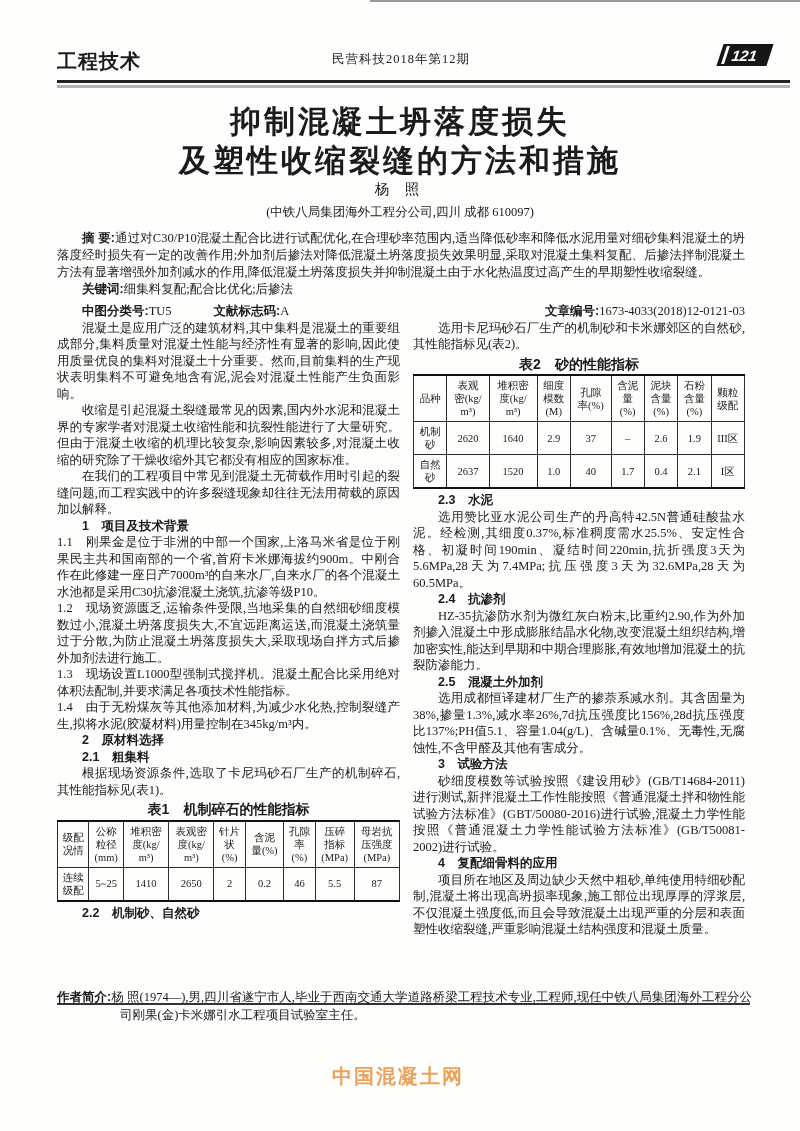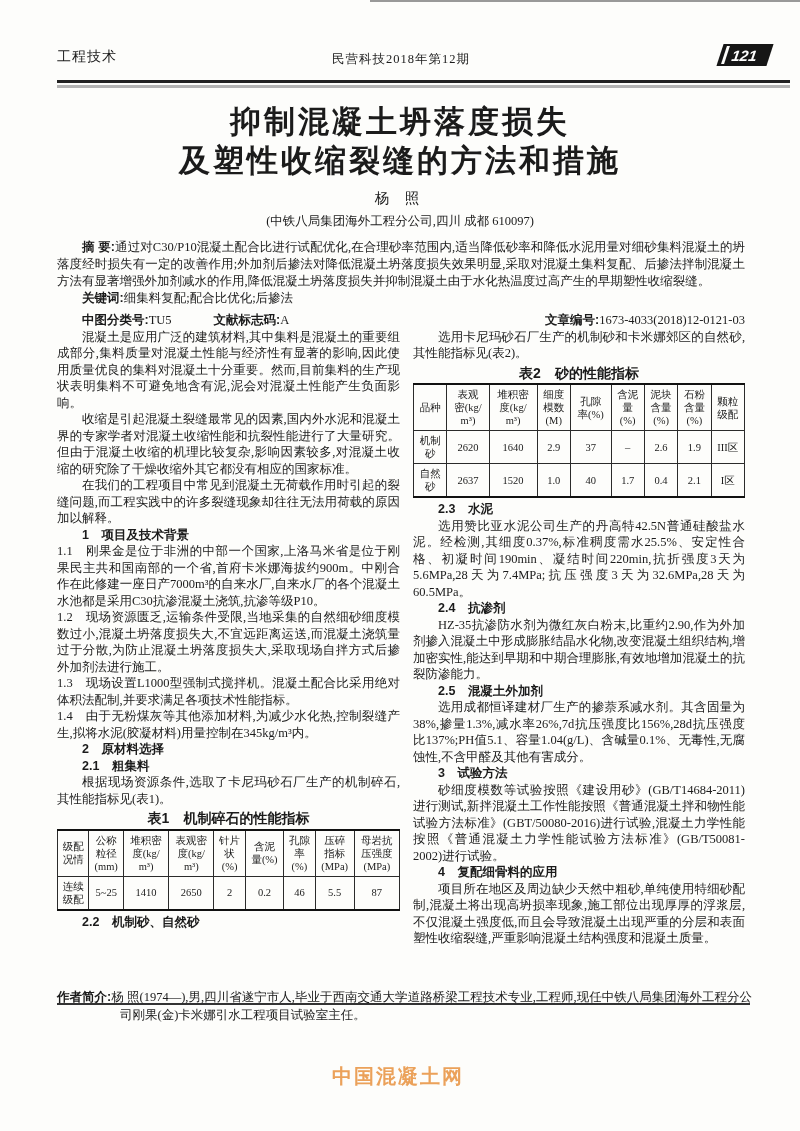--- a/index.html
+++ b/index.html
@@ -5,32 +5,32 @@
   html,body { margin:0; padding:0; background:#e8e8e8; }
   .page {
     position:relative; width:800px; height:1131px; margin:0 auto;
     background:#fdfdfb; color:#1b1b1b; overflow:hidden;
     font-family:"Liberation Serif", serif;
   }
   .scan-edge { position:absolute; top:0; right:0; width:430px; height:2px; background:#999; }
 
   
   .header { position:relative; margin:46px 55px 0 57px; height:24px; }
-  .h-section { position:absolute; left:0; top:2px; font-family:"Liberation Sans",sans-serif; font-weight:normal; font-size:14px; letter-spacing:1px; }
+  .h-section { position:absolute; left:0; top:2px; font-family:"Liberation Sans",sans-serif; font-weight:bold; font-size:20px; letter-spacing:1px; }
   .h-issue { position:absolute; left:0; right:0; top:5px; text-align:center; font-size:12.5px; letter-spacing:1px; }
   .badge { position:absolute; right:-25px; top:-2px; width:50px; height:22px; background:#161616; transform:skewX(-18deg); display:flex; align-items:center; justify-content:center; }
   .badge .stripe { position:absolute; left:4px; top:2px; bottom:2px; width:3px; background:#fdfdfb; }
   .badge .num { transform:skewX(10deg); color:#ffffff; font-family:"Liberation Sans",sans-serif; font-weight:bold; font-style:italic; font-size:15px; }
 
   .rule1 { margin:10px 10px 0 57px; height:3px; background:#222; }
   .rule2 { margin:2px 10px 0 57px; height:3px; background:#b3b3b3; }
 
   
   .title { margin-top:14px; text-align:center; font-family:"Liberation Sans",sans-serif; font-weight:bold; font-size:31px; line-height:39px; letter-spacing:3px; }
-  .author { margin-top:9px; text-align:center; font-size:14.5px; letter-spacing:6px; }
+  .author { text-align:center; font-size:14.5px; letter-spacing:6px; }
   .affil  { margin-top:5px; text-align:center; font-size:12.5px; }
 
   
   .front { margin:9px 55px 0 57px; font-size:12.5px; line-height:17px; text-align:justify; }
   .front p { margin:0; text-indent:2em; }
   .b { font-weight:bold; font-family:"Liberation Sans",sans-serif; }
 
   
   .cols { display:flex; margin:5px 55px 0 57px; gap:13px; }
   .col-l { width:343px; }

